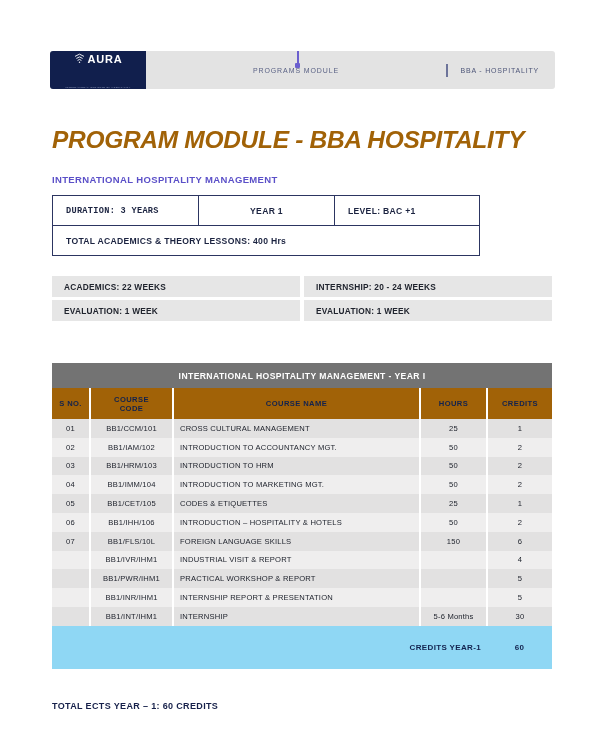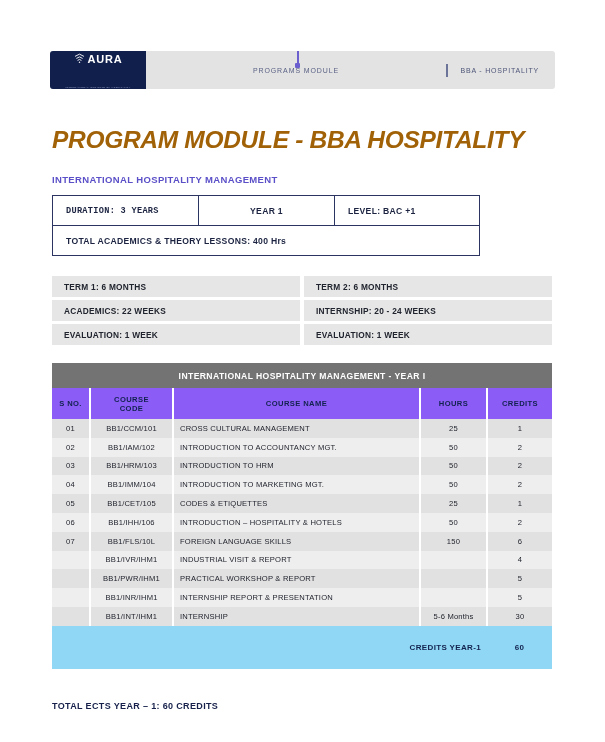--- a/index.html
+++ b/index.html
@@ -203,21 +203,21 @@
     background: #737373;
     color: #ffffff;
     text-align: center;
     font-size: 8.6px;
     font-weight: 700;
     letter-spacing: 0.4px;
     height: 25px;
     padding: 0;
   }
   .ct-head th {
-    background: #8b5cf6;
+    background: #a16207;
     color: #12224e;
     font-size: 7.6px;
     font-weight: 700;
     letter-spacing: 0.4px;
     height: 31px;
     padding: 0 4px;
     border-right: 2px solid #ffffff;
     vertical-align: middle;
   }
   .ct-head th:last-child { border-right: none; }
@@ -309,24 +309,20 @@
   <div class="duration-row-1">
     <div class="dcell dcell-1">DURATION: 3 YEARS</div>
     <div class="dcell dcell-2">YEAR 1</div>
     <div class="dcell dcell-3">LEVEL: BAC +1</div>
   </div>
   <div class="duration-row-2">TOTAL ACADEMICS &amp; THEORY LESSONS: 400 Hrs</div>
 </div>
 
 <div class="terms">
   <div class="terms-row">
-    <div class="terms-cell">TERM 1: 6 MONTHS</div>
-    <div class="terms-cell">TERM 2: 6 MONTHS</div>
-  </div>
-  <div class="terms-row">
     <div class="terms-cell">ACADEMICS: 22 WEEKS</div>
     <div class="terms-cell">INTERNSHIP: 20 - 24 WEEKS</div>
   </div>
   <div class="terms-row">
     <div class="terms-cell">EVALUATION: 1 WEEK</div>
     <div class="terms-cell">EVALUATION: 1 WEEK</div>
   </div>
 </div>
 
 <table class="course-table">

